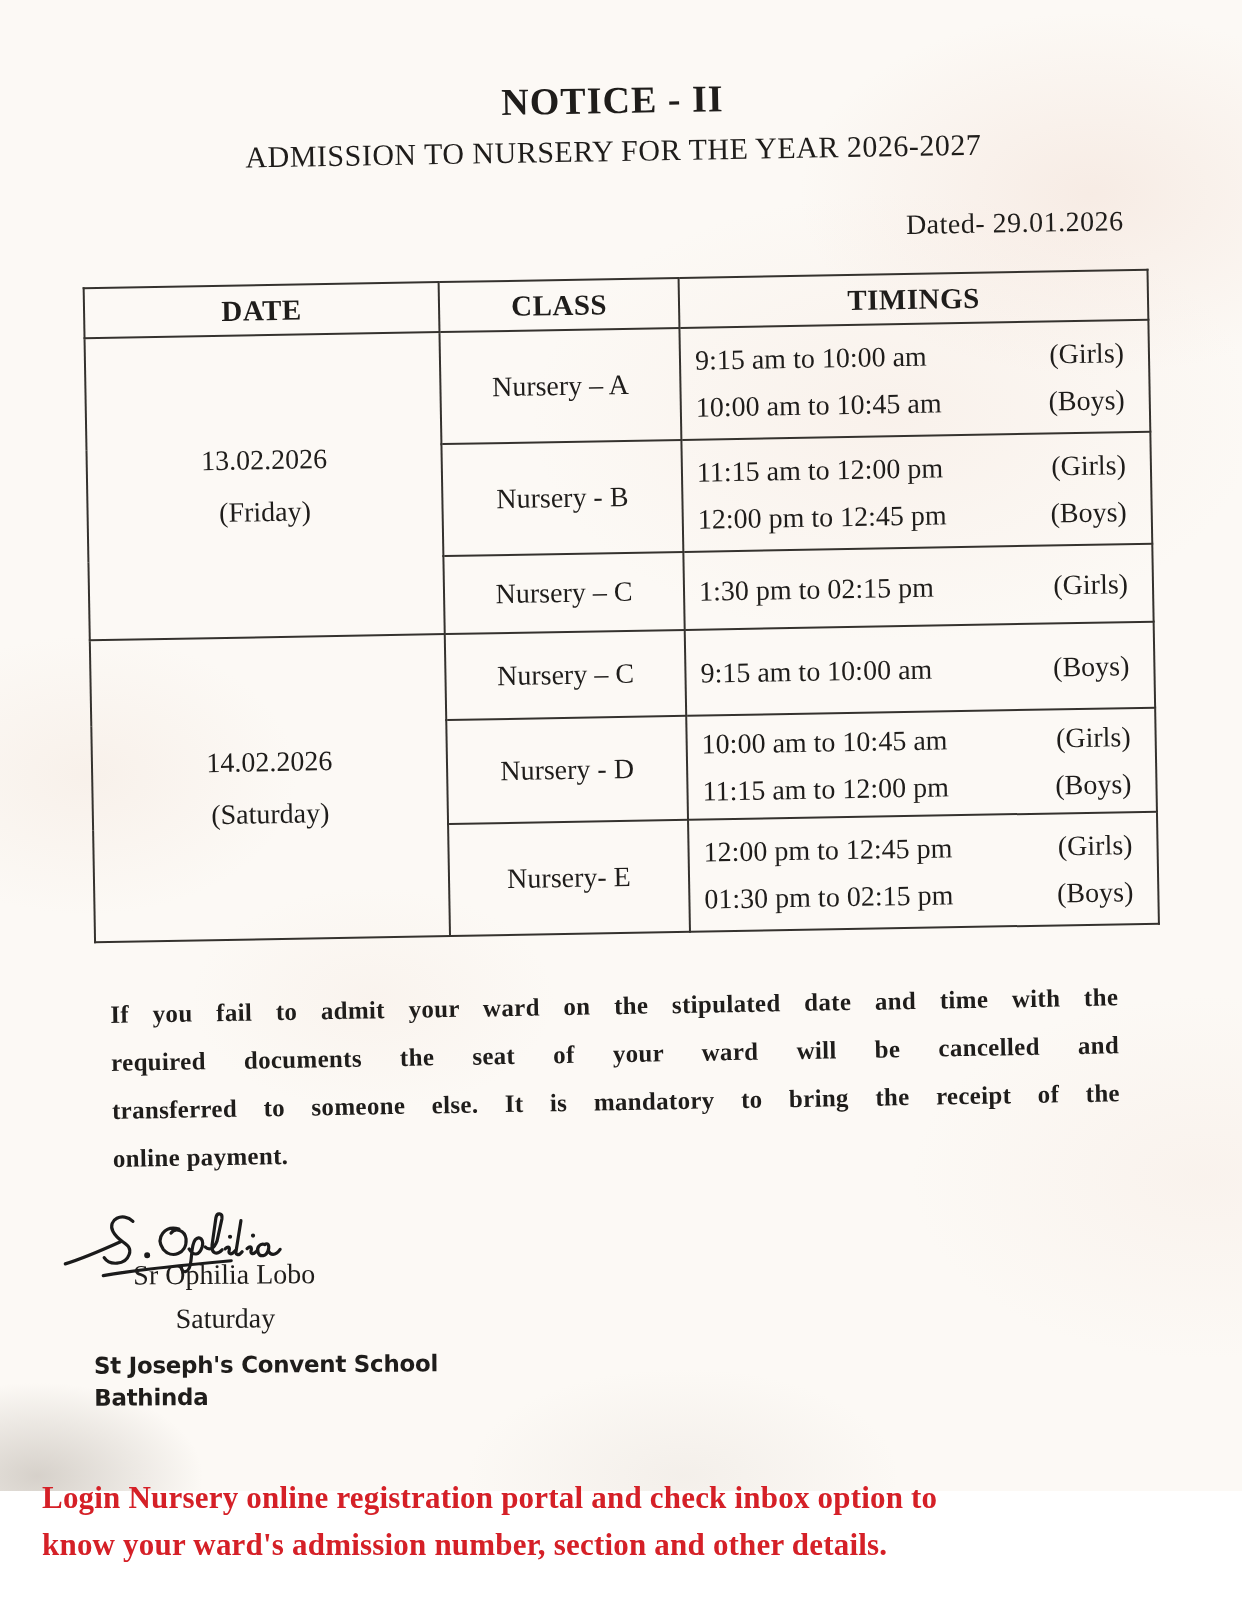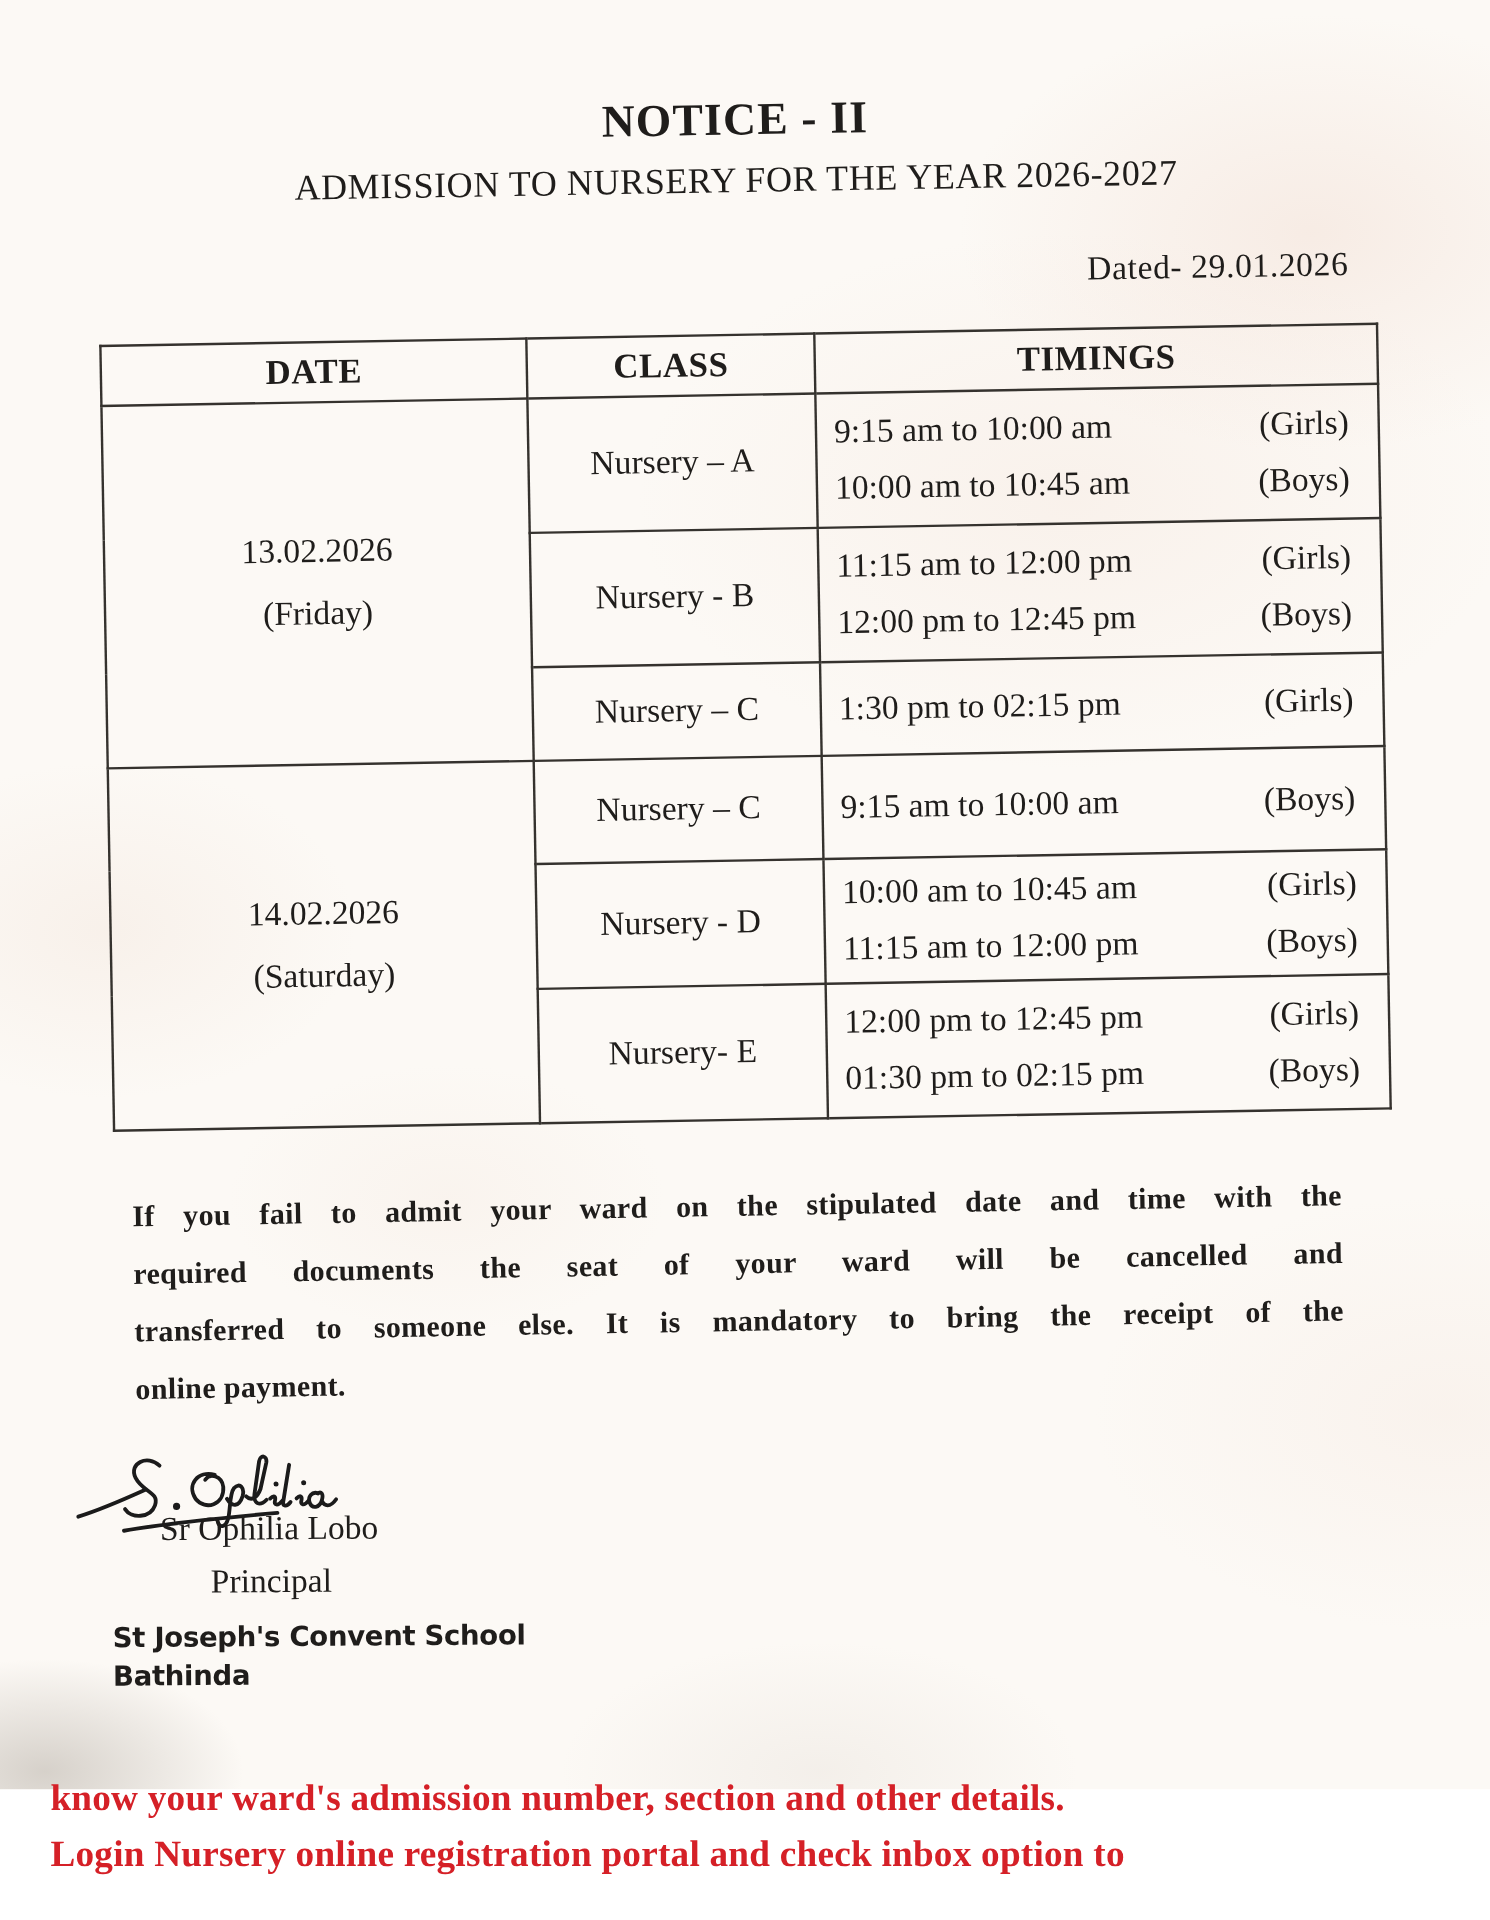--- a/index.html
+++ b/index.html
@@ -203,23 +203,23 @@
         <path d="M202,46 C197,44 193,49 195,54 C197,59 203,58 205,52 C207,46 204,44 202,46 M205,52 C207,57 212,58 217,51"></path>
         <path d="M40,76 C75,70 120,66 168,62"></path>
       </g>
       <g fill="#1b1b1b">
         <circle cx="84" cy="56" r="3"></circle>
         <circle cx="167" cy="38" r="2.1"></circle>
         <circle cx="190" cy="37" r="2.1"></circle>
       </g>
     </svg>
     <div class="sig-name">Sr Ophilia Lobo</div>
-    <div class="sig-role">Principal</div>
+    <div class="sig-role">Saturday</div>
     <div class="sig-school">St Joseph's Convent School</div>
     <div class="sig-city">Bathinda</div>
   </div>
 
   <div class="footer-note">
+    <div>Login Nursery online registration portal and check inbox option to</div>
     <div>know your ward's admission number, section and other details.</div>
-    <div>Login Nursery online registration portal and check inbox option to</div>
   </div>
 
 </div>
 
 </body></html>

